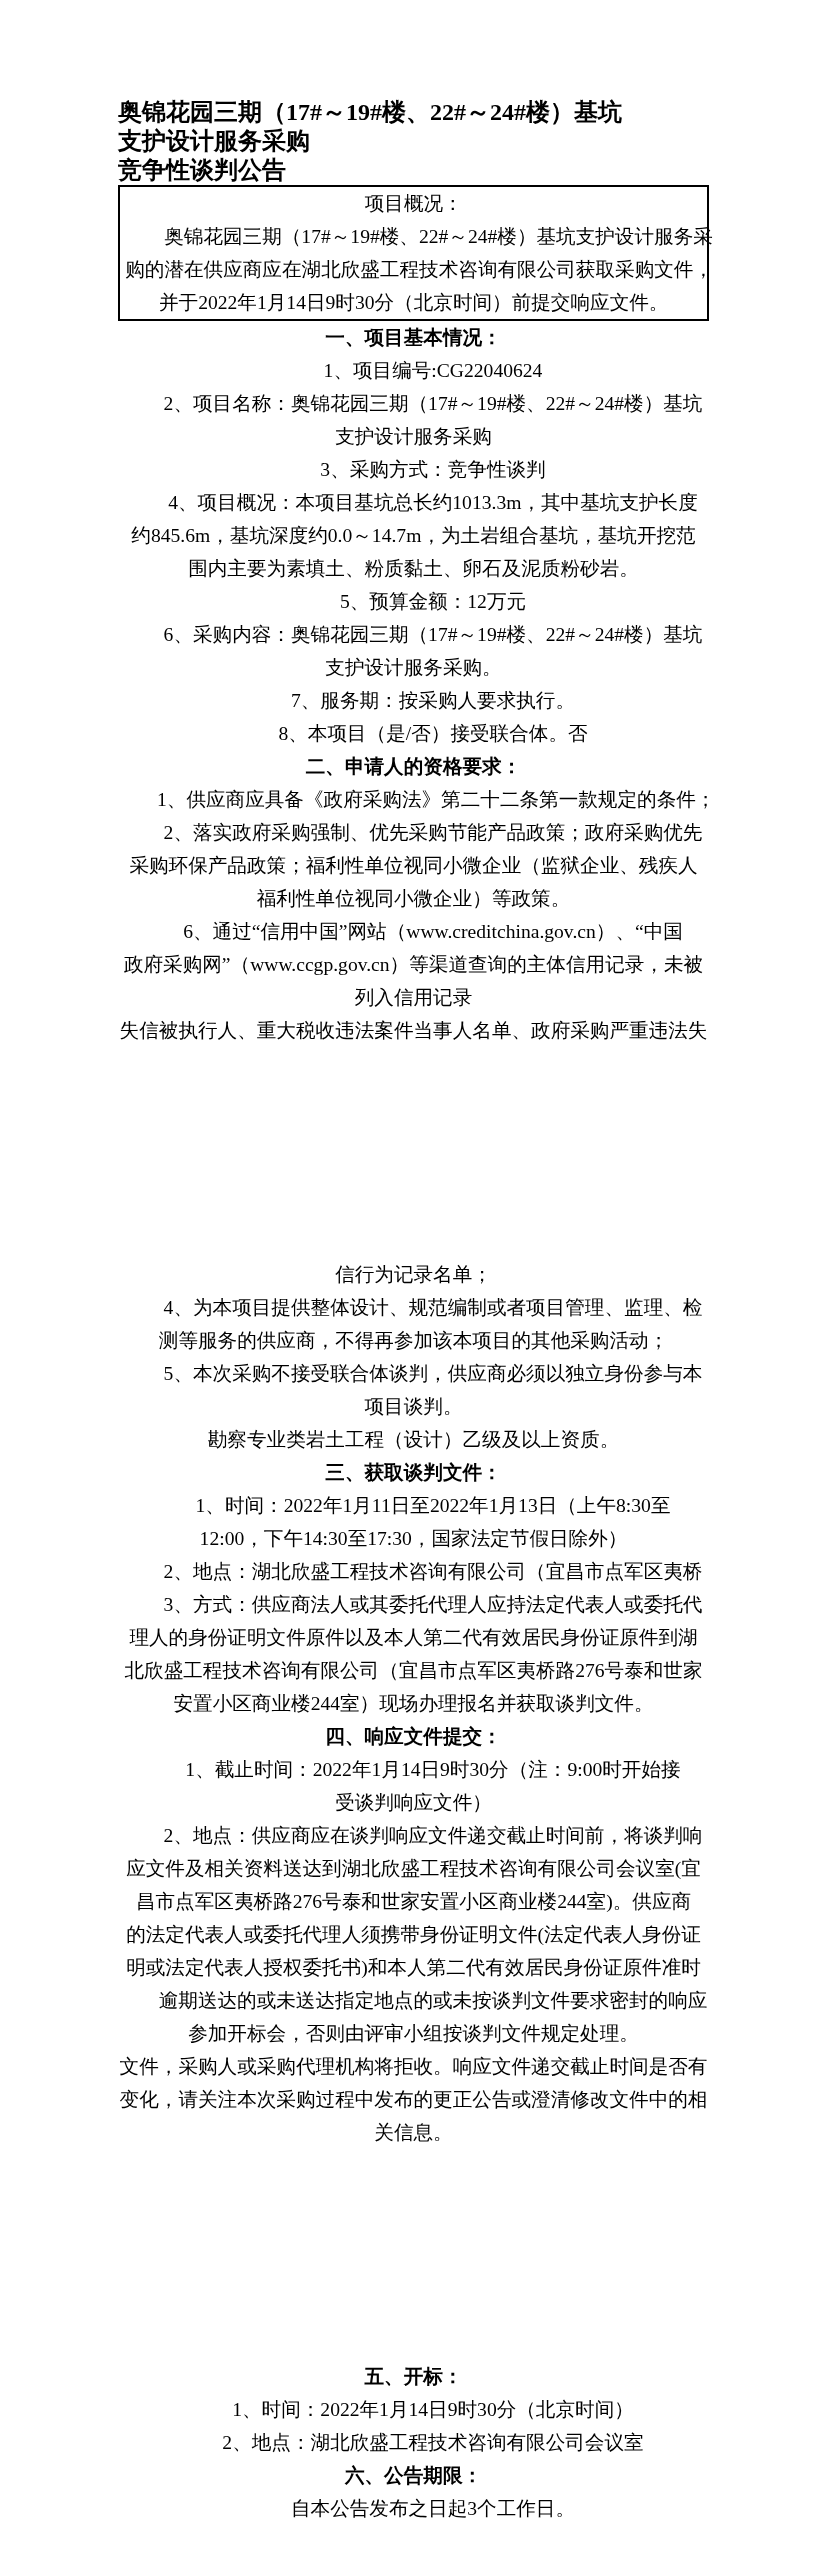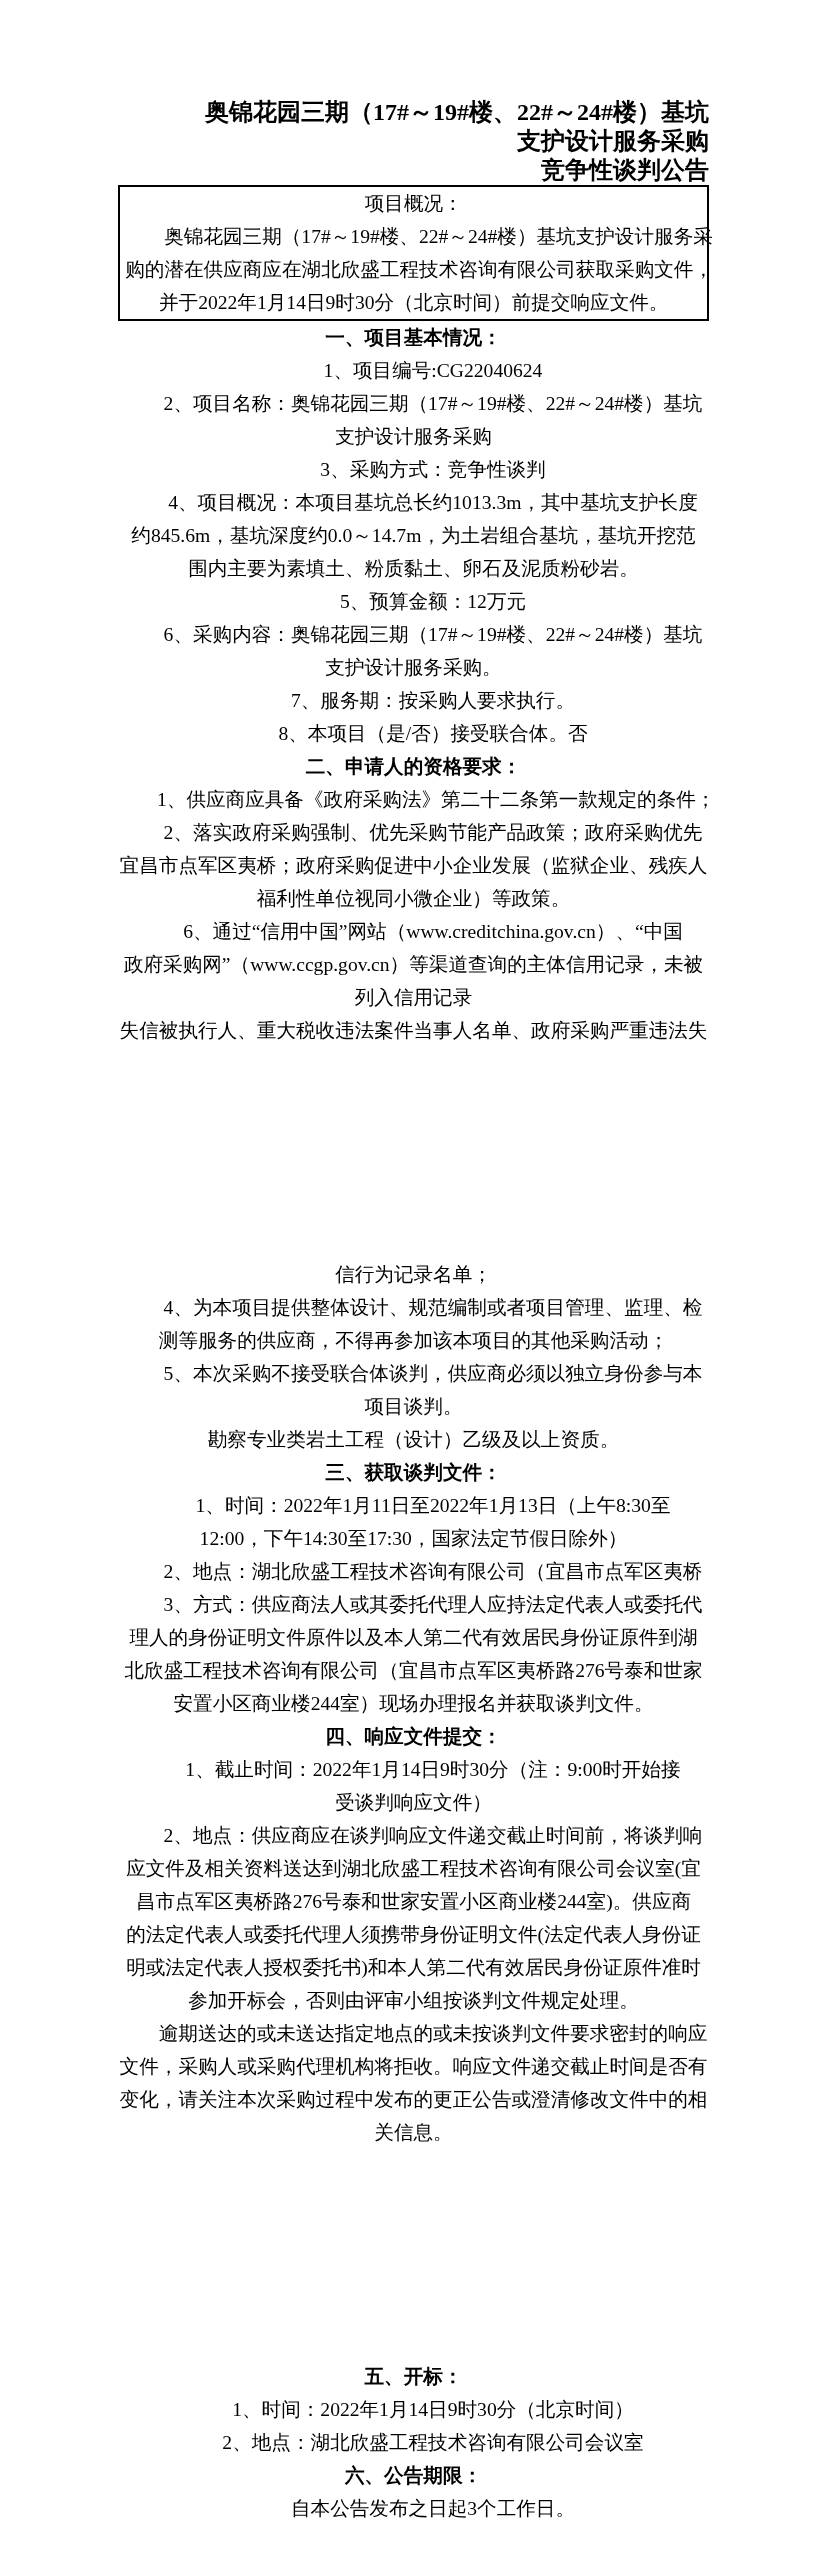--- a/index.html
+++ b/index.html
@@ -16,21 +16,21 @@
     position:absolute;
     left:118px;
     top:98px;
     width:591px;
   }
   .title-block{width:591px;margin:0 0 0 0;}
   .title-line{
     font-size:24px;
     line-height:29px;
     font-weight:bold;
-    text-align:right;
+    text-align:left;
     white-space:pre;
   }
   .overview-box{
     box-sizing:content-box;
     width:577px;
     border:2.1px solid #000;
     padding:0 5.2px;
     margin:0;
   }
   .line{
@@ -77,21 +77,21 @@
         <div class="line">约845.6m，基坑深度约0.0～14.7m，为土岩组合基坑，基坑开挖范</div>
         <div class="line">围内主要为素填土、粉质黏土、卵石及泥质粉砂岩。</div>
         <div class="line ind">5、预算金额：12万元</div>
         <div class="line ind">6、采购内容：奥锦花园三期（17#～19#楼、22#～24#楼）基坑</div>
         <div class="line">支护设计服务采购。</div>
         <div class="line ind">7、服务期：按采购人要求执行。</div>
         <div class="line ind">8、本项目（是/否）接受联合体。否</div>
         <div class="line h">二、申请人的资格要求：</div>
         <div class="line ind">1、供应商应具备《政府采购法》第二十二条第一款规定的条件；</div>
         <div class="line ind">2、落实政府采购强制、优先采购节能产品政策；政府采购优先</div>
-        <div class="line">宜昌市点军区夷桥；政府采购促进中小企业发展（监狱企业、残疾人</div>
+        <div class="line">采购环保产品政策；福利性单位视同小微企业（监狱企业、残疾人</div>
         <div class="line">福利性单位视同小微企业）等政策。</div>
         <div class="line ind">6、通过“信用中国”网站（www.creditchina.gov.cn）、“中国</div>
         <div class="line">政府采购网”（www.ccgp.gov.cn）等渠道查询的主体信用记录，未被</div>
         <div class="line">列入信用记录</div>
         <div class="line">失信被执行人、重大税收违法案件当事人名单、政府采购严重违法失</div>
         <div class="gap" style="height: 211px;"></div>
         <div class="line">信行为记录名单；</div>
         <div class="line ind">4、为本项目提供整体设计、规范编制或者项目管理、监理、检</div>
         <div class="line">测等服务的供应商，不得再参加该本项目的其他采购活动；</div>
         <div class="line ind">5、本次采购不接受联合体谈判，供应商必须以独立身份参与本</div>
@@ -106,22 +106,22 @@
         <div class="line">北欣盛工程技术咨询有限公司（宜昌市点军区夷桥路276号泰和世家</div>
         <div class="line">安置小区商业楼244室）现场办理报名并获取谈判文件。</div>
         <div class="line h">四、响应文件提交：</div>
         <div class="line ind">1、截止时间：2022年1月14日9时30分（注：9:00时开始接</div>
         <div class="line">受谈判响应文件）</div>
         <div class="line ind">2、地点：供应商应在谈判响应文件递交截止时间前，将谈判响</div>
         <div class="line">应文件及相关资料送达到湖北欣盛工程技术咨询有限公司会议室(宜</div>
         <div class="line">昌市点军区夷桥路276号泰和世家安置小区商业楼244室)。供应商</div>
         <div class="line">的法定代表人或委托代理人须携带身份证明文件(法定代表人身份证</div>
         <div class="line">明或法定代表人授权委托书)和本人第二代有效居民身份证原件准时</div>
+        <div class="line ind">逾期送达的或未送达指定地点的或未按谈判文件要求密封的响应</div>
         <div class="line">参加开标会，否则由评审小组按谈判文件规定处理。</div>
-        <div class="line ind">逾期送达的或未送达指定地点的或未按谈判文件要求密封的响应</div>
         <div class="line">文件，采购人或采购代理机构将拒收。响应文件递交截止时间是否有</div>
         <div class="line">变化，请关注本次采购过程中发布的更正公告或澄清修改文件中的相</div>
         <div class="line">关信息。</div>
         <div class="gap" style="height: 211px;"></div>
         <div class="line h">五、开标：</div>
         <div class="line ind">1、时间：2022年1月14日9时30分（北京时间）</div>
         <div class="line ind">2、地点：湖北欣盛工程技术咨询有限公司会议室</div>
         <div class="line h">六、公告期限：</div>
         <div class="line ind">自本公告发布之日起3个工作日。</div>
       </div>

